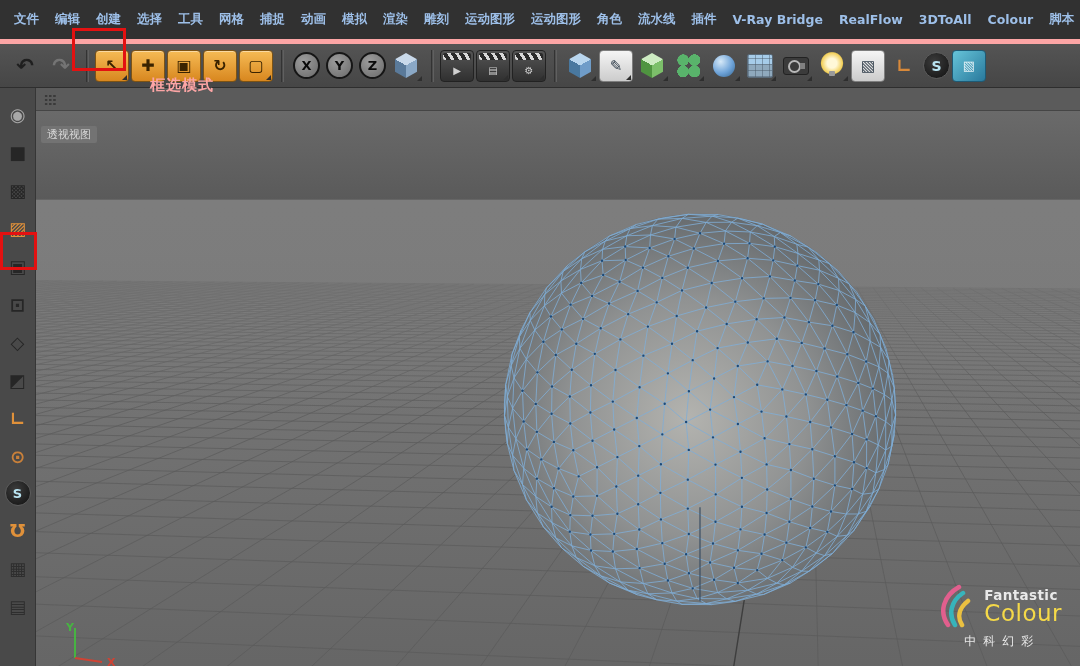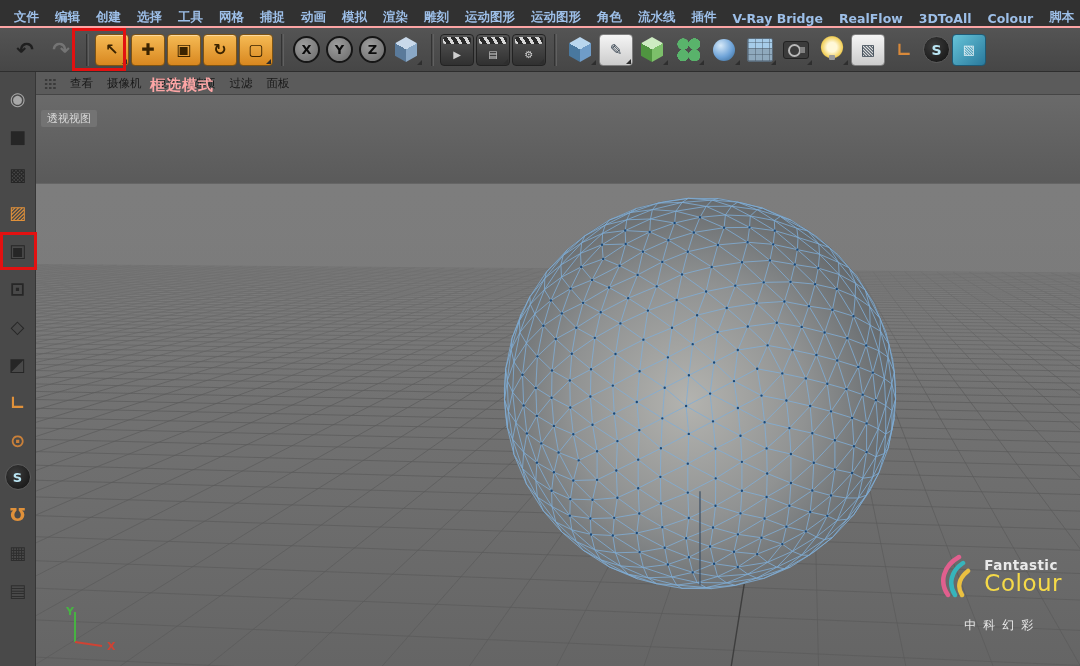--- a/index.html
+++ b/index.html
@@ -1,19 +1,19 @@
 <!DOCTYPE html>
 <html><head>
 <meta charset="utf-8">
 <style>
 *{box-sizing:border-box;margin:0;padding:0}
 html,body{width:1080px;height:666px;overflow:hidden}
 body{position:relative;background:#454545;font-family:"DejaVu Sans","Liberation Sans",sans-serif}
 
-.menubar{height:28px;background:#313131;display:flex;align-items:flex-end;padding-left:6px;border-bottom:2px solid #fca5a5}
+.menubar{height:44px;background:#313131;display:flex;align-items:center;padding-left:6px;border-bottom:5px solid #fca5a5}
 .menu-item{color:#9dbfe8;font-size:12.5px;font-weight:bold;padding:0 8px;white-space:nowrap;cursor:default}
 
 .toolbar{height:44px;background:linear-gradient(#545454,#464646);display:flex;align-items:center;padding-left:8px;border-bottom:1px solid #2e2e2e}
 .tb-sep{width:3px;height:32px;margin:0 6px;border-left:1px solid #333;border-right:1px solid #606060;flex:none}
 .ti{width:34px;height:32px;display:flex;align-items:center;justify-content:center;position:relative;border-radius:4px;margin-right:2px;flex:none}
 .k-plain{font-size:21px;font-weight:bold}
 .k-tool{background:linear-gradient(#f6bb55,#d8871f);border:1px solid #7d5314;box-shadow:inset 0 1px 0 rgba(255,255,255,.45);font-size:16px;font-weight:bold}
 .k-tool span{color:#3a2300}
 .k-axis{width:27px;height:27px;border-radius:50%;background:radial-gradient(circle at 38% 32%,#9d9d9d,#6a6a6a);border:2px solid #161616;font-weight:bold;font-size:13px;margin:0 3px}
 .k-axis span{color:#0b0b0b}
@@ -52,21 +52,21 @@
 svg.scene{display:block;width:100%;height:100%}
 .view-label{position:absolute;top:15px;left:5px;background:rgba(116,116,116,.92);color:#d8d8d8;font-size:11px;padding:1px 6px;border-radius:2px}
 .vp-axis{position:absolute;left:26px;bottom:8px}
 .vp-axis text{font-size:11px;font-weight:bold}
 
 .watermark{position:absolute;right:18px;bottom:32px;color:#f0f0f0;opacity:.95}
 .wm-row{display:flex;align-items:center;gap:9px}
 .wm-texts{display:flex;flex-direction:column}
 .wm-top{font-size:13.5px;font-weight:bold;letter-spacing:.4px}
 .wm-bottom{font-size:23px;color:#fde047;letter-spacing:.5px;margin-top:-3px}
-.wm-cn{margin-top:19px;font-size:12px;letter-spacing:7px;text-indent:7px;text-align:center}
+.wm-cn{margin-top:5px;font-size:12px;letter-spacing:7px;text-indent:7px;text-align:center}
 
 .anno-box{position:absolute;border:3px solid #e31111;z-index:50;pointer-events:none}
 .anno-toolbar{left:72px;top:28px;width:54px;height:43px}
 .anno-palette{left:0;top:232px;width:37px;height:38px}
 .anno-label{position:absolute;left:150px;top:76px;color:#fca5a5;font-size:15px;font-weight:bold;letter-spacing:1px;z-index:51;white-space:nowrap}
 </style>
 </head>
 <body>
 
 <div class="app">
@@ -222,28 +222,20 @@
           <span style="color: rgb(46, 46, 46);">▦</span>
         </div>
         <div class="pi k-plain">
           <span style="color: rgb(46, 46, 46);">▤</span>
         </div>
       </div>
 
     <div class="viewport">
       <div class="vp-menubar">
         <span class="grip"></span>
-        <span class="vp-items">
-            <span class="vp-item">查看</span>
-            <span class="vp-item">摄像机</span>
-            <span class="vp-item">显示</span>
-            <span class="vp-item">选项</span>
-            <span class="vp-item">过滤</span>
-            <span class="vp-item">面板</span>
-          </span>
       </div>
 
       <div class="canvas-wrap">
         <svg class="scene" viewBox="0 0 1044 572" preserveAspectRatio="none">
           <defs>
             <linearGradient id="skyG" x1="0" y1="0" x2="0" y2="1">
               <stop offset="0%" stop-color="#6a6a6a"></stop>
               <stop offset="100%" stop-color="#5a5a5a"></stop>
             </linearGradient>
             <linearGradient id="floorG" x1="0" y1="0" x2="0" y2="1">

